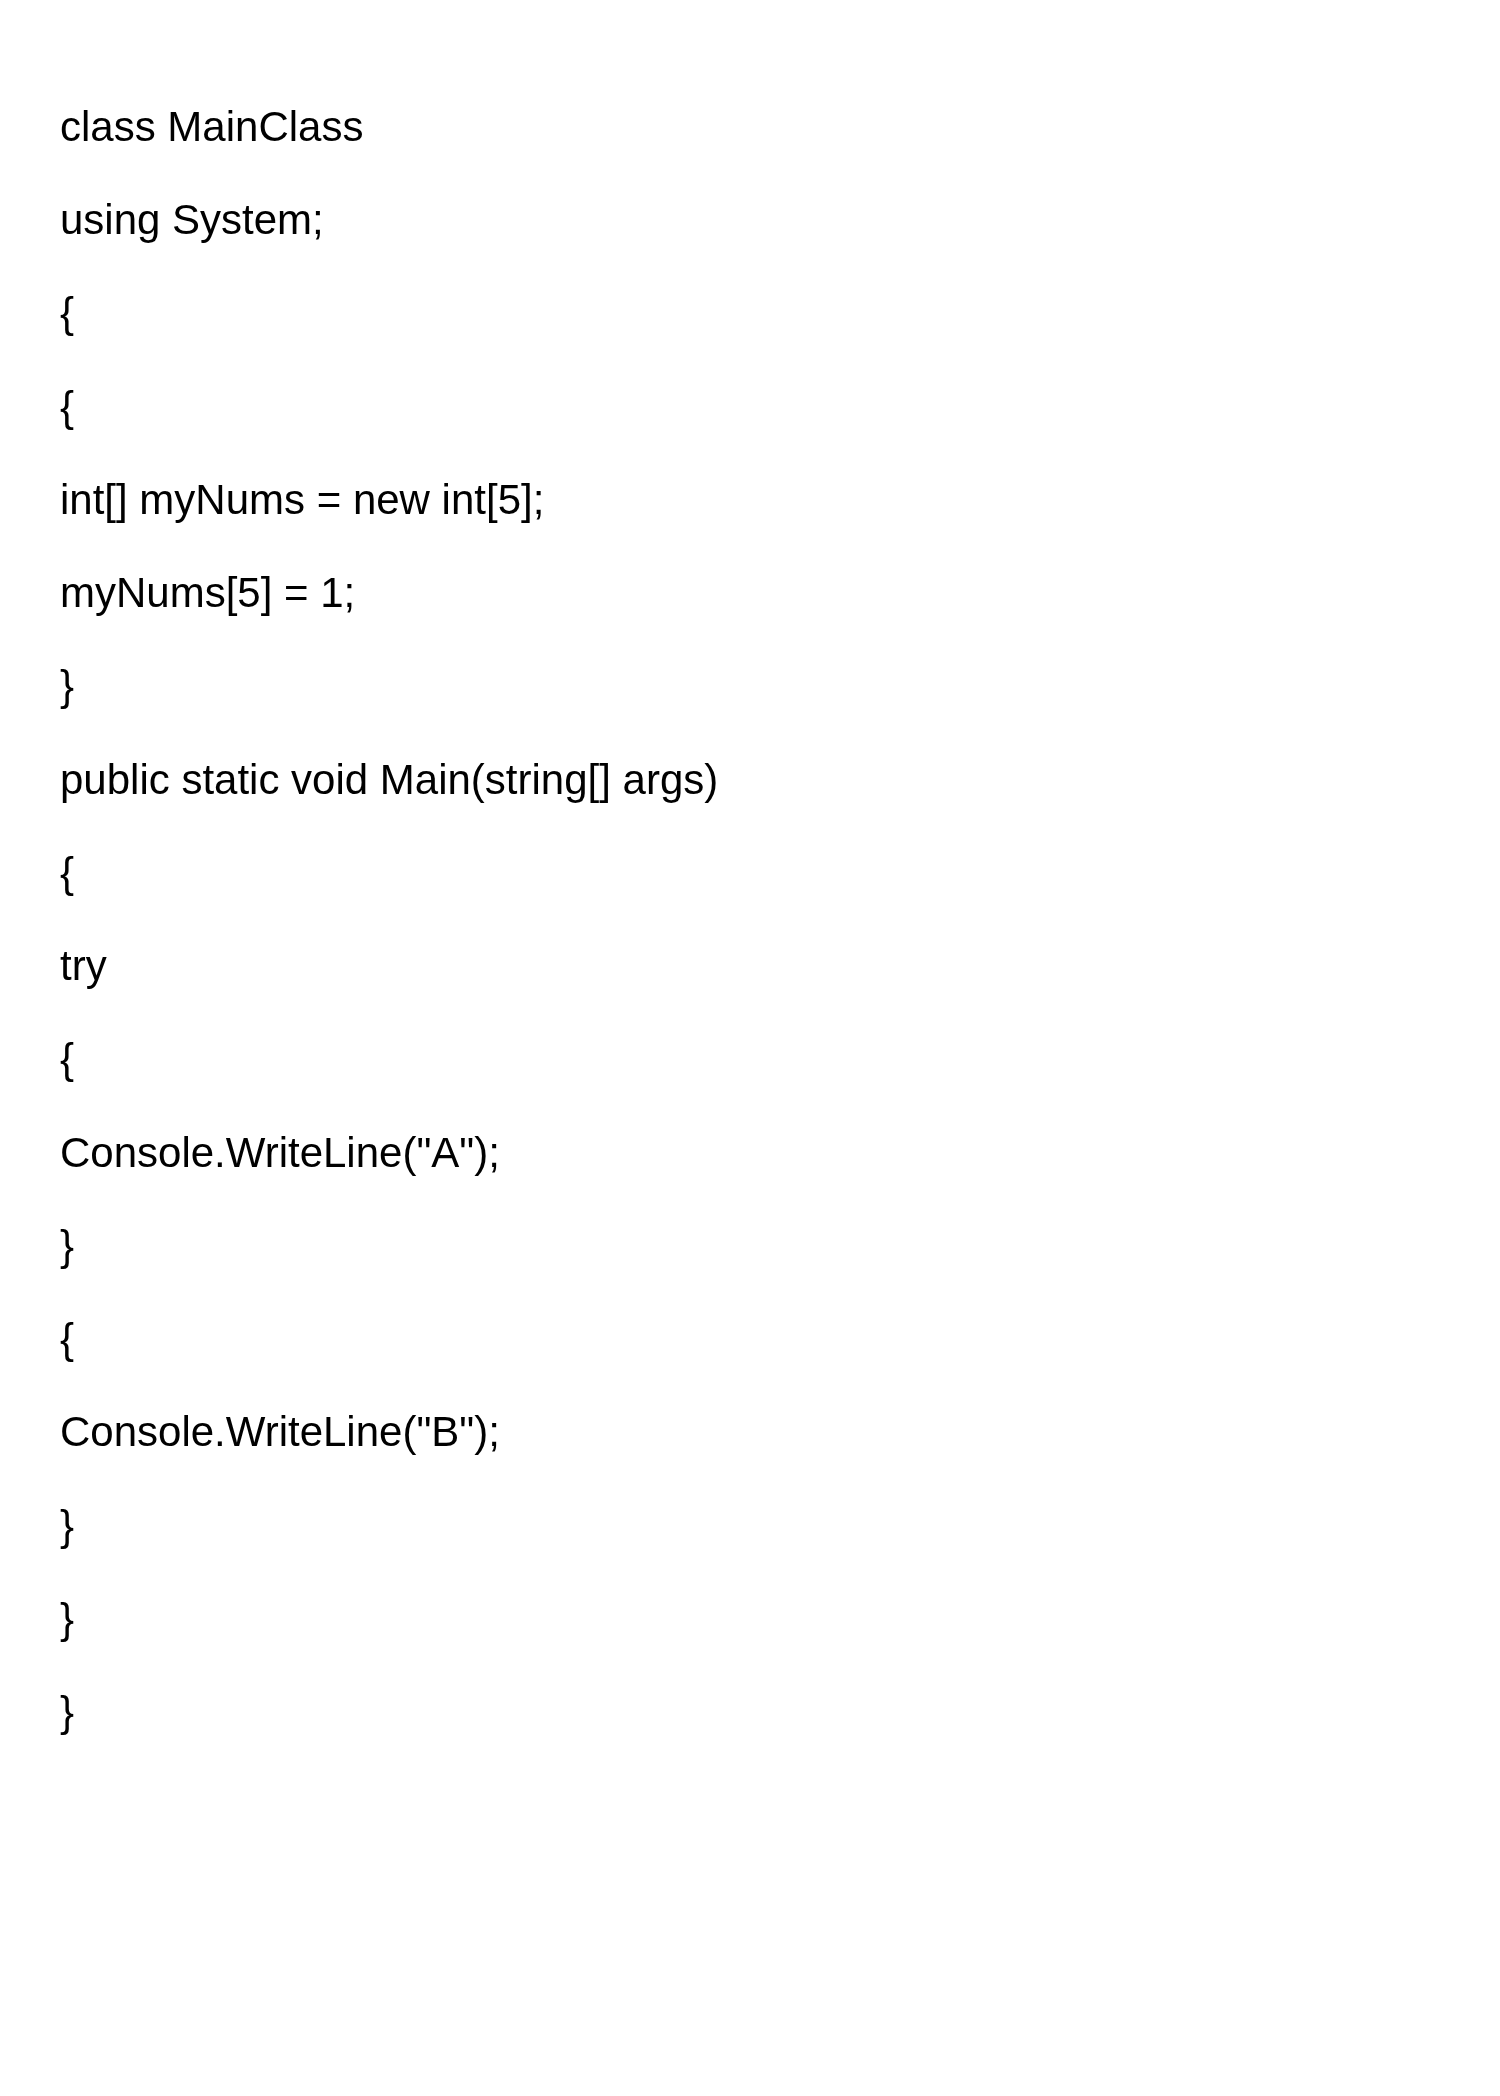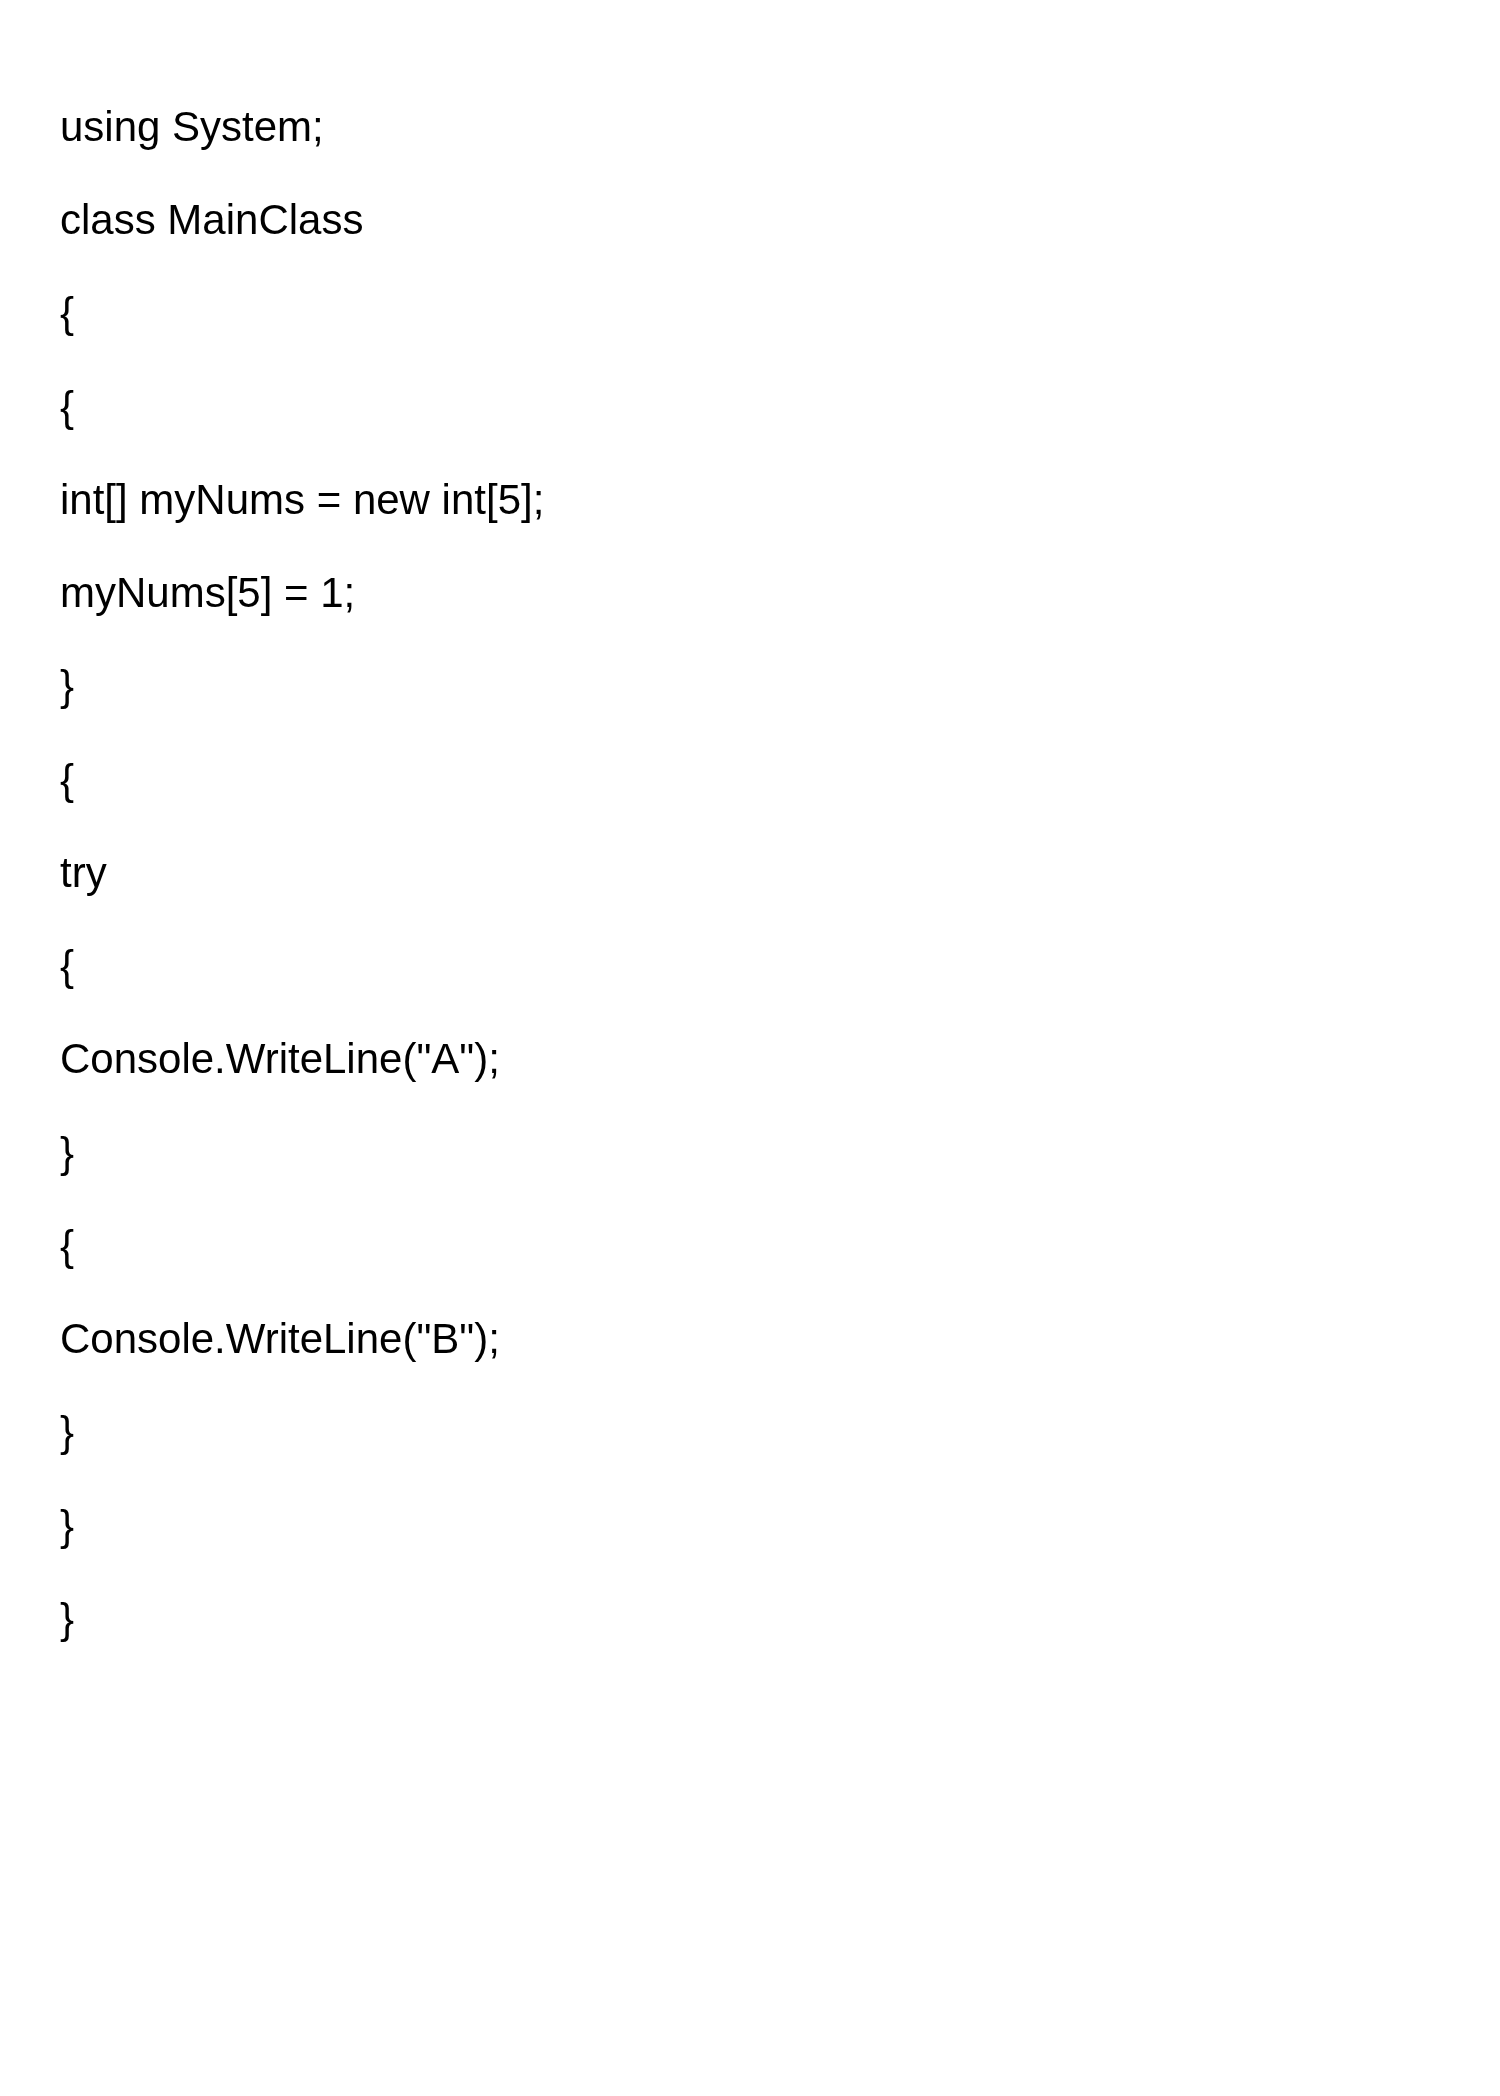--- a/index.html
+++ b/index.html
@@ -23,27 +23,28 @@
       line-height: 2.22;
       color: #000000;
       font-weight: 400;
       white-space: pre;
     }
   </style>
 </head>
 <body>
 
 <div class="content">
+  <div class="line">class MainClass</div>
   <div class="line">using System;</div>
-  <div class="line">class MainClass</div>
   <div class="line">{</div>
   <div class="line">{</div>
   <div class="line">int[] myNums = new int[5];</div>
   <div class="line">myNums[5] = 1;</div>
   <div class="line">}</div>
+  <div class="line">public static void Main(string[] args)</div>
   <div class="line">{</div>
   <div class="line">try</div>
   <div class="line">{</div>
   <div class="line">Console.WriteLine("A");</div>
   <div class="line">}</div>
   <div class="line">{</div>
   <div class="line">Console.WriteLine("B");</div>
   <div class="line">}</div>
   <div class="line">}</div>
   <div class="line">}</div>

